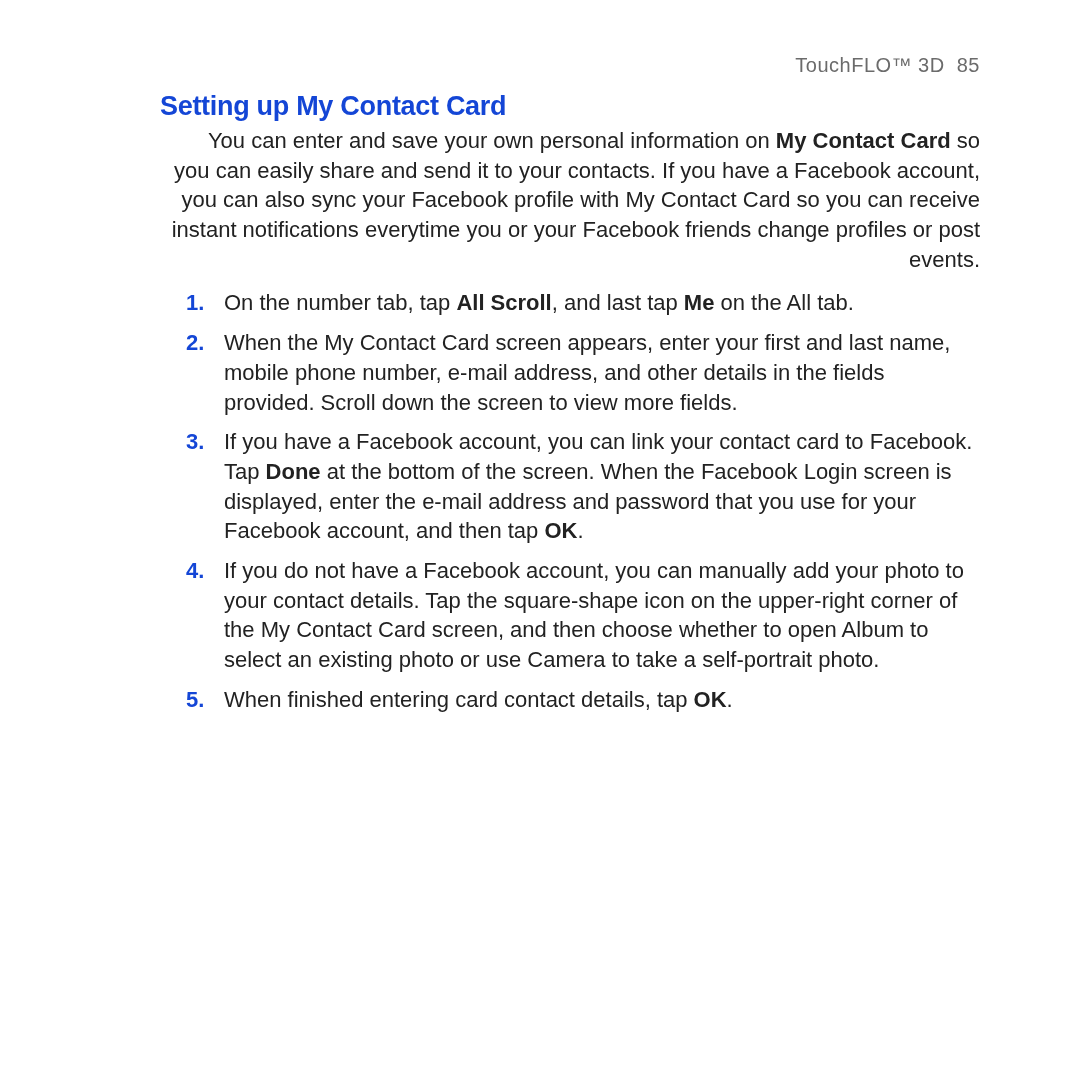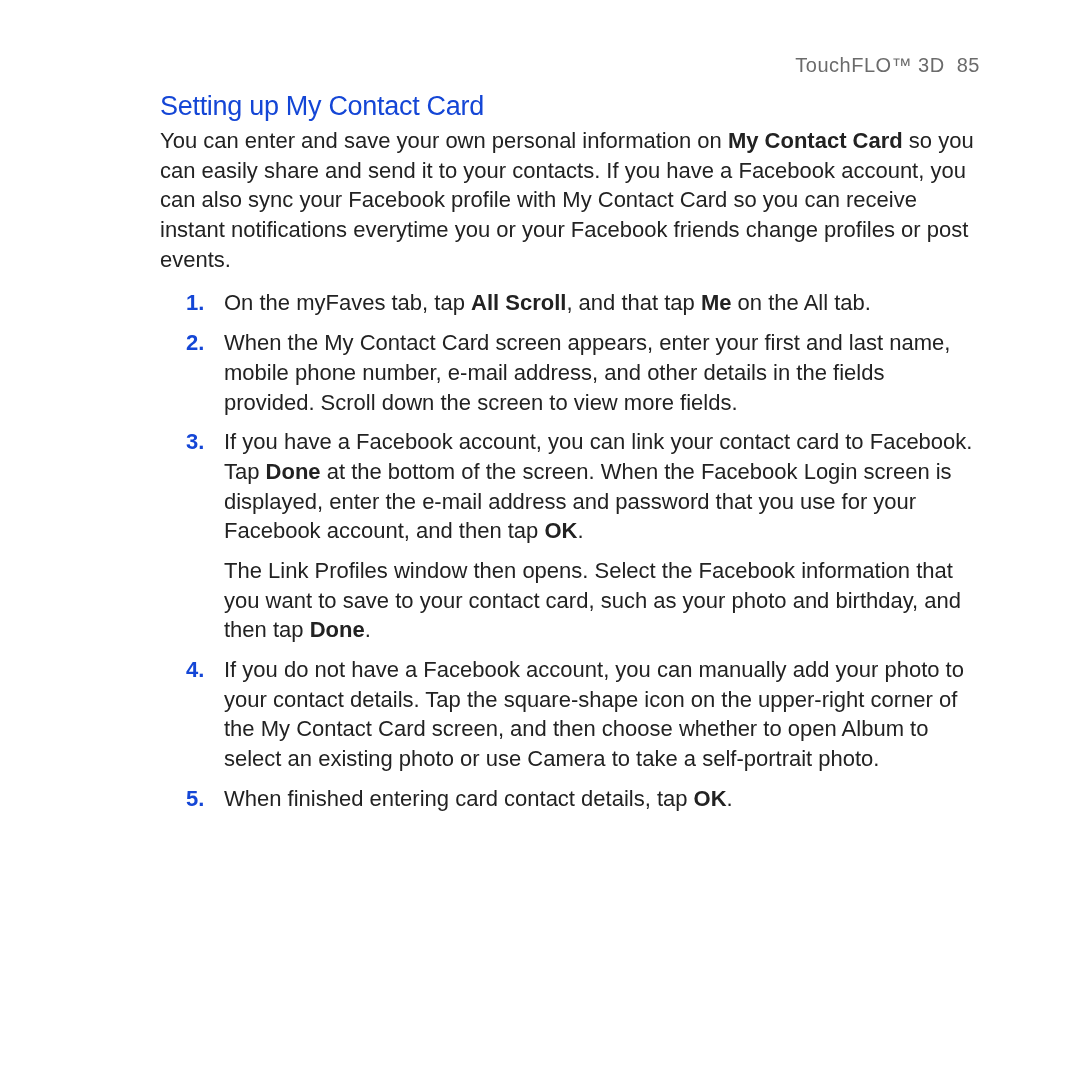--- a/index.html
+++ b/index.html
@@ -24,29 +24,30 @@
     color: #6b6b6b;
     letter-spacing: 0.5px;
     margin-bottom: 14px;
   }
   .running-head .page-num {
     margin-left: 6px;
   }
   h2.section-title {
     margin: 0 0 4px 0;
     font-size: 27px;
-    font-weight: 400;
+    font-weight: 700;
     color: #1446d6;
     letter-spacing: -0.3px;
   }
   p.intro {
-    margin: 0 0 14px 0;
+    margin: 0 0 14px 7px;
     font-size: 22px;
     line-height: 1.35;
     color: #222;
+    text-align: right;
   }
   ol.steps {
     margin: 0;
     padding: 0 0 0 60px;
     list-style: none;
     counter-reset: step;
   }
   ol.steps > li {
     position: relative;
     font-size: 22px;
@@ -83,32 +84,29 @@
 
   <h2 class="section-title">Setting up My Contact Card</h2>
 
   <p class="intro">
     <span>You can enter and save your own personal information on </span><b>My Contact Card</b><span> so you can easily share and send it to your contacts. If you have a Facebook account, you can also sync your Facebook profile with My Contact Card so you can receive instant notifications everytime you or your Facebook friends change profiles or post events.</span>
   </p>
 
   <ol class="steps">
 
     <li>
-      <span>On the myFaves tab, tap </span><b>All Scroll</b><span>, and that tap </span><b>Me</b><span> on the All tab.</span>
+      <span>On the number tab, tap </span><b>All Scroll</b><span>, and last tap </span><b>Me</b><span> on the All tab.</span>
     </li>
 
     <li>
       <span>When the My Contact Card screen appears, enter your first and last name, mobile phone number, e-mail address, and other details in the fields provided. Scroll down the screen to view more fields.</span>
     </li>
 
     <li>
       <span>If you have a Facebook account, you can link your contact card to Facebook. Tap </span><b>Done</b><span> at the bottom of the screen. When the Facebook Login screen is displayed, enter the e-mail address and password that you use for your Facebook account, and then tap </span><b>OK</b><span>.</span>
-      <span class="subpara">
-        <span>The Link Profiles window then opens. Select the Facebook information that you want to save to your contact card, such as your photo and birthday, and then tap </span><b>Done</b><span>.</span>
-      </span>
     </li>
 
     <li>
       <span>If you do not have a Facebook account, you can manually add your photo to your contact details. Tap the square-shape icon on the upper-right corner of the My Contact Card screen, and then choose whether to open Album to select an existing photo or use Camera to take a self-portrait photo.</span>
     </li>
 
     <li>
       <span>When finished entering card contact details, tap </span><b>OK</b><span>.</span>
     </li>
 

